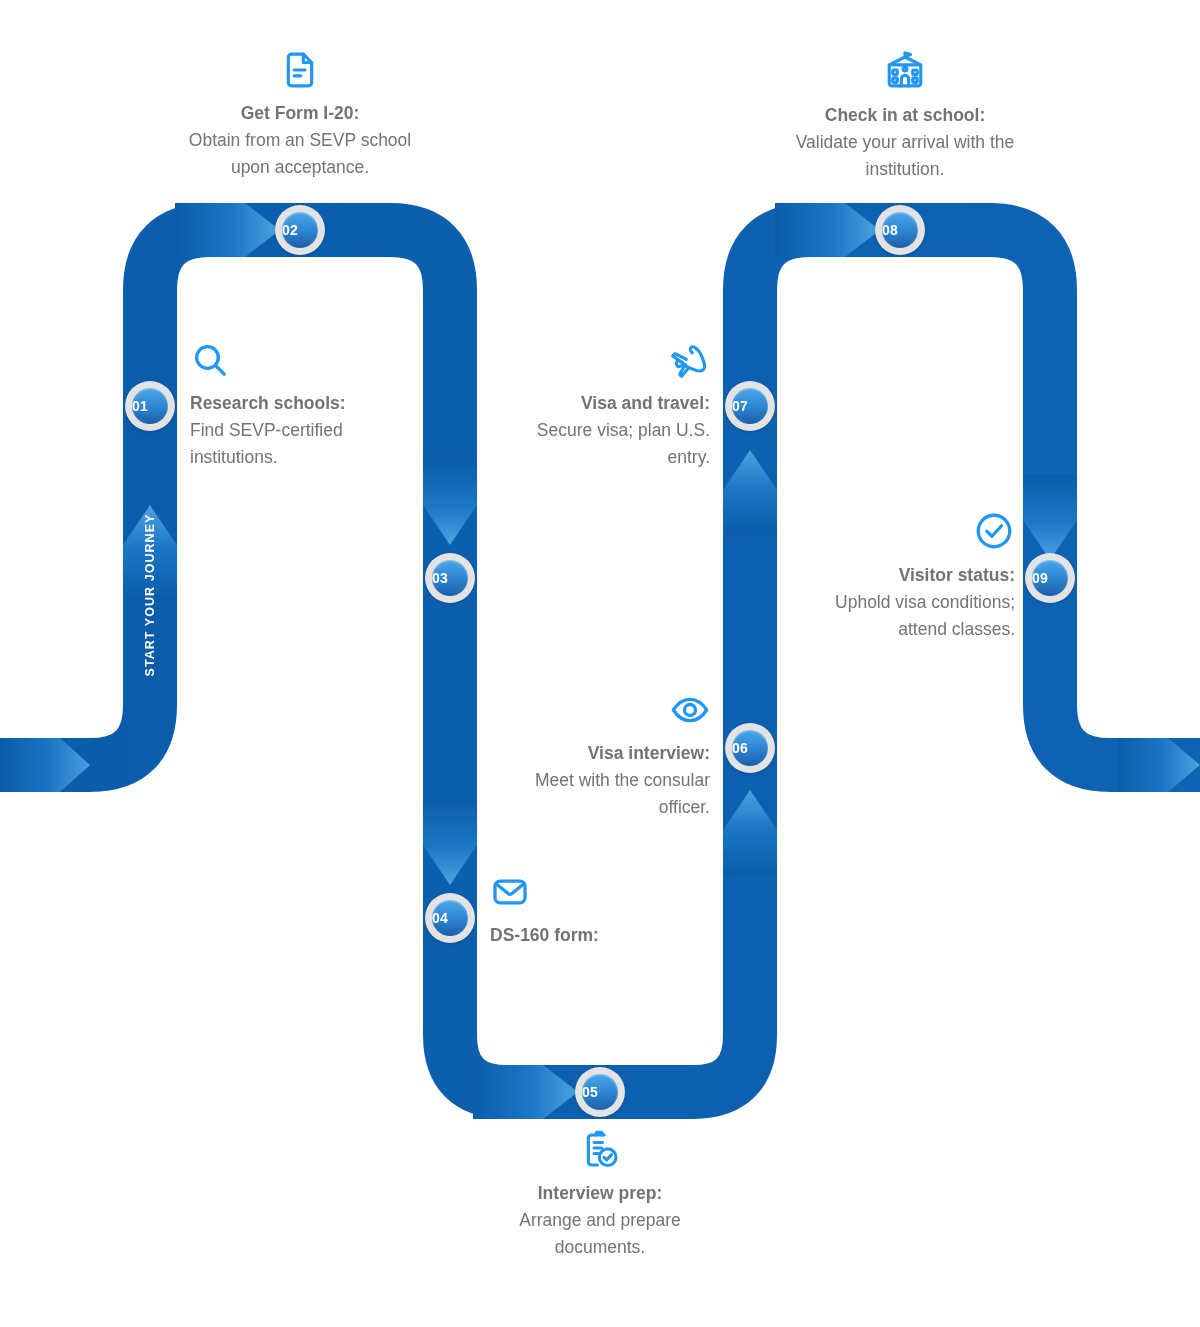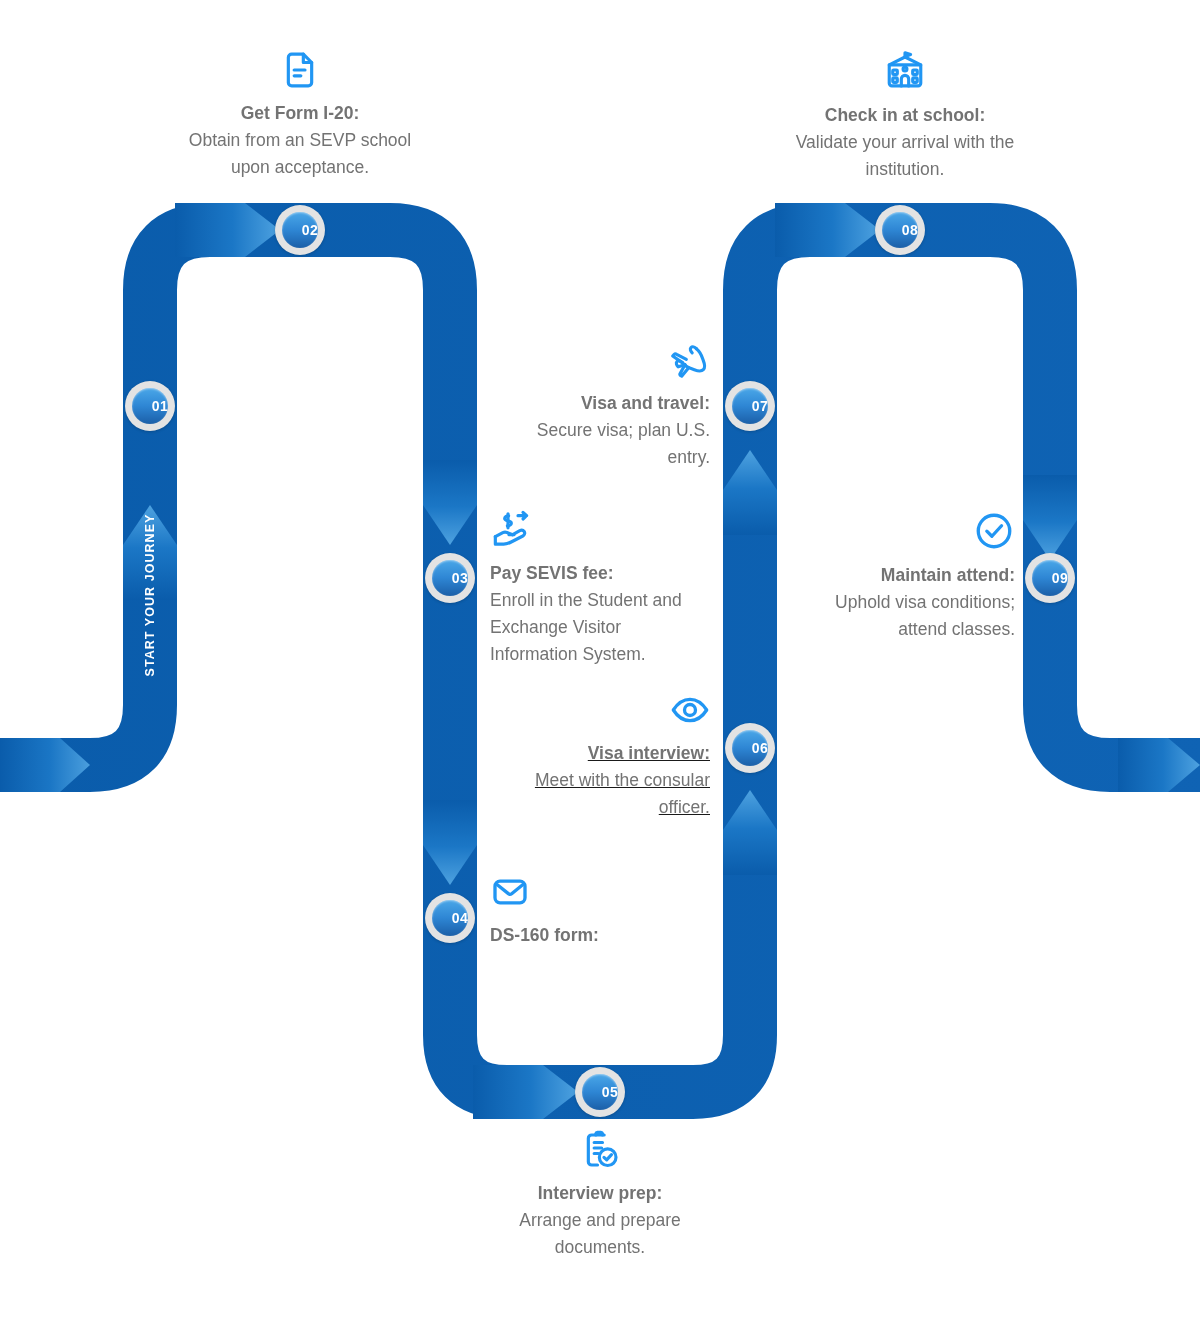--- a/index.html
+++ b/index.html
@@ -32,21 +32,21 @@
     align-items: center;
     justify-content: center;
     box-shadow: 0 1px 3px rgba(0,0,0,0.18);
   }
   .marker .disc {
     width: 36px; height: 36px;
     border-radius: 50%;
     background: linear-gradient(180deg, #4aa7e8 0%, #2e86d4 50%, #1b5fa8 100%);
     display: flex;
     align-items: center;
-    justify-content: flex-end;
+    justify-content: flex-start;
     box-shadow: inset 0 1px 2px rgba(255,255,255,0.45);
   }
   .marker .num {
     color: #ffffff;
     font-size: 14px;
     font-weight: bold;
     letter-spacing: 0.3px;
     line-height: 1;
   }
 
@@ -219,48 +219,44 @@
     <div class="disc">
       <span class="num">08</span>
     </div>
   </div>
   <div class="marker" style="left:1025px; top:553px;">
     <div class="disc">
       <span class="num">09</span>
     </div>
   </div>
 
+  <div class="step align-left" style="left:190px; top:340px; width:230px;">
+    <span class="icon">
+      <svg width="40" height="40" viewBox="0 0 24 24" fill="none" stroke="#2196f3" stroke-width="2" stroke-linecap="round">
+        <circle cx="10.5" cy="10.5" r="6.5"></circle>
+        <line x1="15.4" y1="15.4" x2="20.5" y2="20.5"></line>
+      </svg>
+    </span>
+    <span class="ttl">Research schools:</span>
+    <span class="desc">Find SEVP-certified institutions.</span>
+  </div>
 
   <div class="step align-center" style="left:175px; top:50px; width:250px;">
     <span class="icon">
       <svg width="40" height="40" viewBox="0 0 24 24" fill="none" stroke="#2196f3" stroke-width="1.9" stroke-linecap="round" stroke-linejoin="round">
         <path d="M14 2.5 H7 A2 2 0 0 0 5 4.5 V19.5 A2 2 0 0 0 7 21.5 H17 A2 2 0 0 0 19 19.5 V7.5 Z"></path>
         <path d="M14 2.5 V7.5 H19"></path>
         <line x1="8.5" y1="12" x2="15" y2="12"></line>
         <line x1="8.5" y1="15.5" x2="12.5" y2="15.5"></line>
       </svg>
     </span>
     <span class="ttl">Get Form I-20:</span>
     <span class="desc">Obtain from an SEVP school upon acceptance.</span>
   </div>
 
-  <div class="step align-left" style="left:490px; top:510px; width:215px;">
-    <span class="icon">
-      <svg width="44" height="40" viewBox="0 0 26 24" fill="none" stroke="#2196f3" stroke-width="1.9" stroke-linecap="round" stroke-linejoin="round">
-        <path d="M3 16 L7.5 13.6 C8.3 13.2 9.2 13.2 10 13.5 L13.4 14.8"></path>
-        <path d="M3 16 L3 20.5 L8 20.5 C10 20.5 11 20 12.5 19.2 L19.5 15.6 C20.6 15 20.9 13.8 20.3 12.9 C19.7 12.1 18.6 11.9 17.7 12.4 L13.4 14.8"></path>
-        <path d="M11.2 14.8 H14.2"></path>
-        <path d="M11 3.5 C9.6 3.5 8.6 4.2 8.6 5.1 C8.6 6.9 12.6 6.1 12.6 7.9 C12.6 8.8 11.6 9.5 10.2 9.5"></path>
-        <line x1="10.6" y1="2.3" x2="10.6" y2="10.7"></line>
-        <path d="M16.6 3.4 H21.6 M19.6 1.4 L21.8 3.4 L19.6 5.4"></path>
-      </svg>
-    </span>
-    <span class="ttl">Pay SEVIS fee:</span>
-    <span class="desc">Enroll in the Student and Exchange Visitor Information System.</span>
-  </div>
 
   <div class="step align-left" style="left:490px; top:872px; width:215px;">
     <span class="icon">
       <svg width="40" height="40" viewBox="0 0 24 24" fill="none" stroke="#2196f3" stroke-width="2" stroke-linecap="round" stroke-linejoin="round">
         <rect x="3" y="5.5" width="18" height="13" rx="3"></rect>
         <path d="M4.2 7.5 L11 13 C11.6 13.5 12.4 13.5 13 13 L19.8 7.5"></path>
       </svg>
     </span>
     <span class="ttl">DS-160 form:</span>
   </div>
@@ -272,21 +268,21 @@
         <path d="M8.5 7.5 H13.5 M8.5 10.8 H13 M8.5 14.1 H11"></path>
         <path d="M9.5 3 V2.2 A1 1 0 0 1 10.5 1.4 H12.5 A1 1 0 0 1 13.5 2.2 V3"></path>
         <circle cx="16.6" cy="16.3" r="5"></circle>
         <path d="M14.4 16.4 L16 17.9 L18.9 14.8"></path>
       </svg>
     </span>
     <span class="ttl">Interview prep:</span>
     <span class="desc">Arrange and prepare documents.</span>
   </div>
 
-  <div class="step align-right" style="left:495px; top:690px; width:215px;text-decoration:underline;">
+  <div class="step align-right" style="left:495px; top:690px; width:215px;">
     <span class="icon">
       <svg width="40" height="40" viewBox="0 0 24 24" fill="none" stroke="#2196f3" stroke-width="2" stroke-linecap="round" stroke-linejoin="round">
         <path d="M2 12 C4.8 7.6 8.2 5.6 12 5.6 C15.8 5.6 19.2 7.6 22 12 C19.2 16.4 15.8 18.4 12 18.4 C8.2 18.4 4.8 16.4 2 12 Z"></path>
         <circle cx="12" cy="12" r="3.3"></circle>
       </svg>
     </span>
     <span class="ttl">Visa interview:</span>
     <span class="desc">Meet with the consular officer.</span>
   </div>
 
@@ -322,17 +318,17 @@
     <span class="desc">Secure visa; plan U.S. entry.</span>
   </div>
 
   <div class="step align-right" style="left:790px; top:510px; width:225px;">
     <span class="icon">
       <svg width="42" height="42" viewBox="0 0 24 24" fill="none" stroke="#2196f3" stroke-width="1.9" stroke-linecap="round" stroke-linejoin="round">
         <circle cx="12" cy="12" r="9"></circle>
         <path d="M7.9 12.1 L10.8 15 L16.3 9"></path>
       </svg>
     </span>
-    <span class="ttl">Maintain attend:</span>
+    <span class="ttl">Visitor status:</span>
     <span class="desc">Uphold visa conditions; attend classes.</span>
   </div>
 
 </div>
 
 </body></html>

